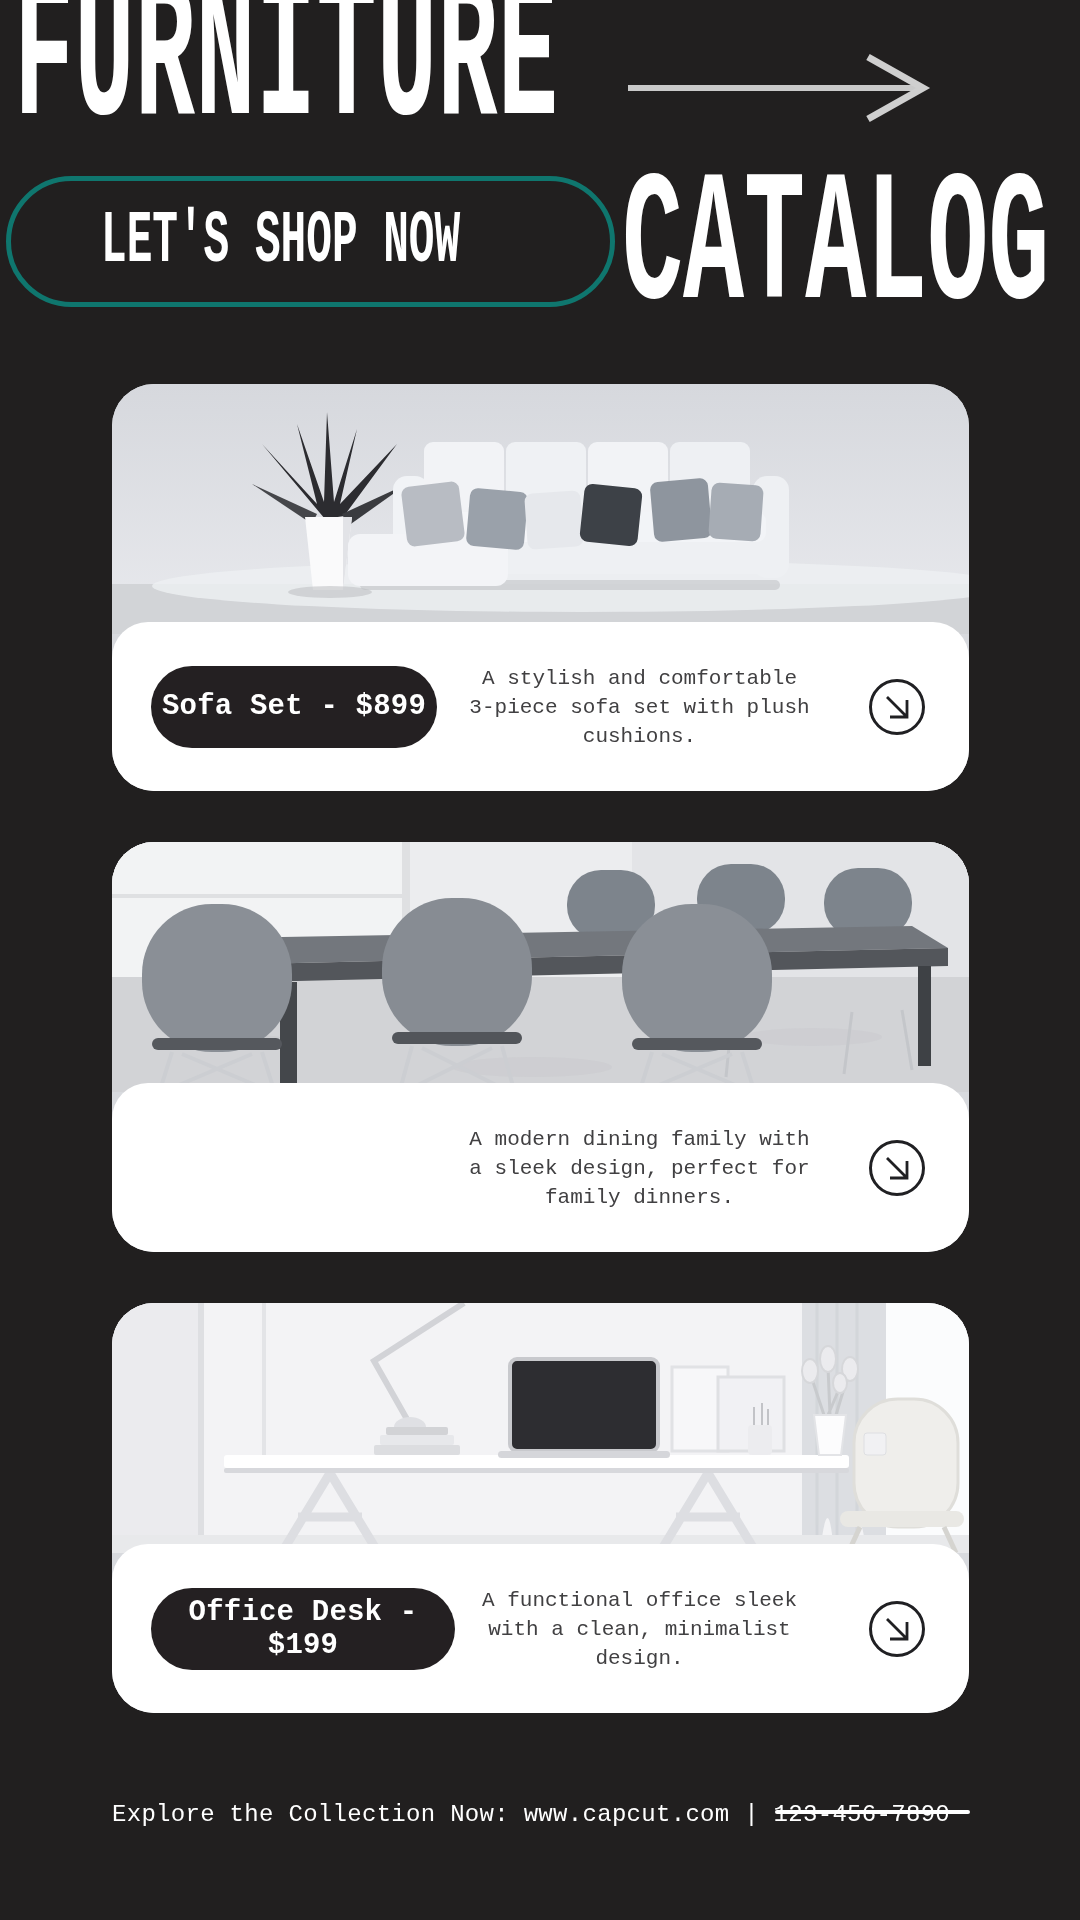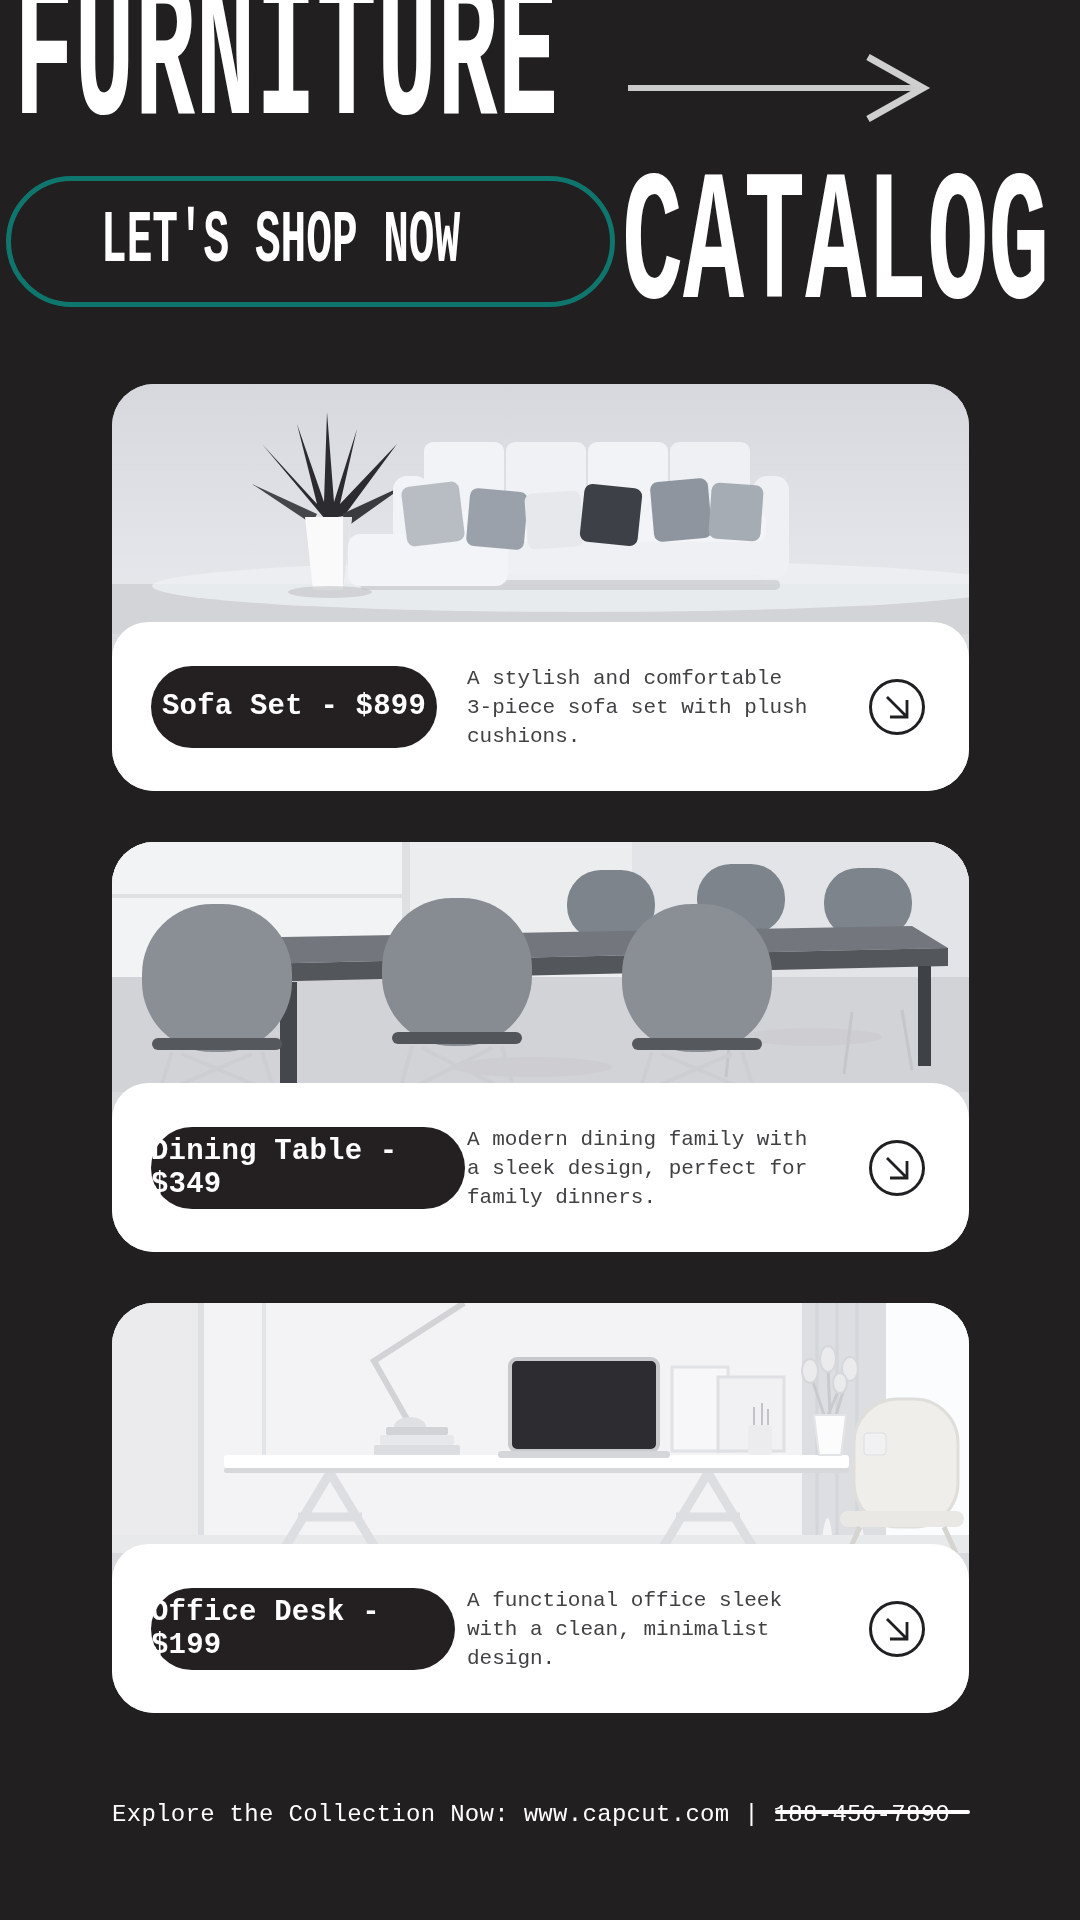--- a/index.html
+++ b/index.html
@@ -36,28 +36,28 @@
   #card-2{top:1303px;height:410px}
   .photo{position:absolute;left:0;top:0;width:857px;height:250px;display:block}
   .panel{
     position:absolute;left:0;right:0;bottom:0;height:169px;background:var(--card);
     border-radius:36px;
   }
   .pricepill{
     position:absolute;left:39px;top:50%;transform:translateY(-50%);
     height:82px;border-radius:41px;background:var(--pill);color:#fff;
     display:flex;align-items:center;justify-content:center;
-    font-size:29px;font-weight:bold;letter-spacing:.2px;
+    font-size:29px;font-weight:bold;letter-spacing:.2px;text-align:center;
   }
   #card-0 .pricepill{width:286px}
   #card-1 .pricepill{width:314px}
   #card-2 .pricepill{width:304px}
   .desc{
     position:absolute;left:355px;top:50%;transform:translateY(-50%);
-    width:345px;font-size:21px;line-height:29px;color:var(--ink);
+    width:345px;font-size:21px;line-height:29px;color:var(--ink);text-align:center;
   }
   .circlebtn{
     position:absolute;right:44px;top:50%;transform:translateY(-50%);
     width:56px;height:56px;border-radius:50%;border:3px solid #202023;
     background:transparent;display:flex;align-items:center;justify-content:center;cursor:pointer;
   }
   
   #footer-text{position:absolute;left:112px;top:1801px;font-size:24px;color:#fff;letter-spacing:.3px}
   #footer-line{position:absolute;left:775px;top:1810px;width:195px;height:4px;background:#fff;border-radius:2px}
 </style>
@@ -191,21 +191,20 @@
           <g stroke="#ccced2" stroke-width="4" fill="none">
             <line x1="540" y1="210" x2="528" y2="248"></line>
               <line x1="630" y1="210" x2="642" y2="248"></line>
             <line x1="550" y1="212" x2="630" y2="246"></line>
               <line x1="620" y1="212" x2="540" y2="246"></line>
           </g>
         </g>
       </g>
     </svg>
     <div class="panel">
-      <div class="pricepill">Dining Table - $349</div>
       <div class="desc">A modern dining family with a sleek design, perfect for family dinners.</div>
       <button class="circlebtn">
         <svg width="30" height="30" viewBox="0 0 30 30">
           <path d="M5 5 L25 25 M25 8 L25 25 L8 25" fill="none" stroke="#202023" stroke-width="2.8"></path>
         </svg>
       </button>
     </div>
   </div>
 
   <div class="card" id="card-2">
@@ -285,16 +284,16 @@
       <div class="pricepill">Office Desk - $199</div>
       <div class="desc">A functional office sleek with a clean, minimalist design.</div>
       <button class="circlebtn">
         <svg width="30" height="30" viewBox="0 0 30 30">
           <path d="M5 5 L25 25 M25 8 L25 25 L8 25" fill="none" stroke="#202023" stroke-width="2.8"></path>
         </svg>
       </button>
     </div>
   </div>
 
-  <div id="footer-text">Explore the Collection Now: www.capcut.com | 188-456-7890</div>
+  <div id="footer-text">Explore the Collection Now: www.capcut.com | 123-456-7890</div>
   <div id="footer-line"></div>
 
 </div>
 
 </body></html>

